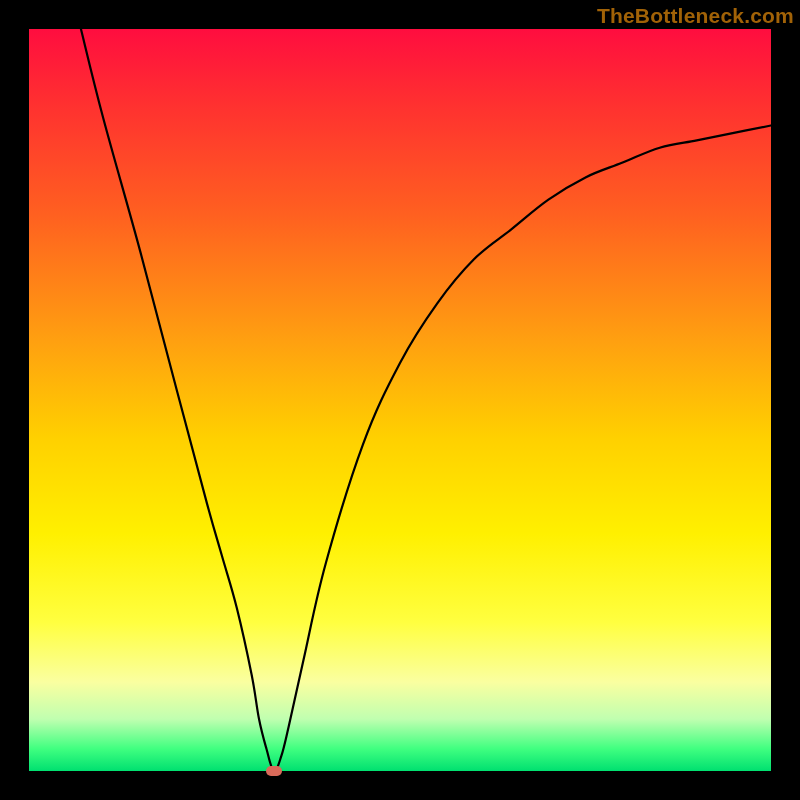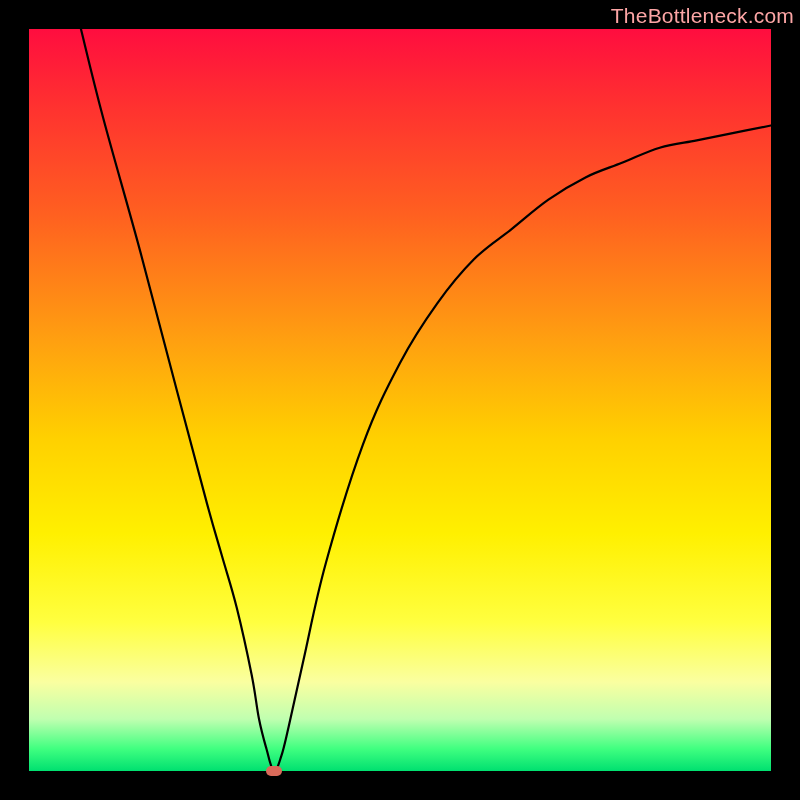--- a/index.html
+++ b/index.html
@@ -42,22 +42,22 @@
     border-radius: 6px;
     background: #d96a5a;
     transform: translate(-50%, -50%);
   }
   .watermark {
     position: absolute;
     top: 4px;
     right: 6px;
     font-family: Arial, Helvetica, sans-serif;
     font-size: 21px;
-    font-weight: 400;
-    color: #fca5a5;
+    font-weight: 700;
+    color: #a16207;
     letter-spacing: 0.2px;
   }
 </style>
 </head>
 <body>
 
 <div class="frame">
   <div class="plot-area">
     <svg class="curve" viewBox="0 0 742 742" preserveAspectRatio="none">
       <path id="curve-path" d="M 51.94 0.00 C 55.95 16.03 63.52 48.97 74.20 89.04 C 84.88 129.11 97.94 173.18 111.30 222.60 C 124.66 272.02 136.38 318.17 148.40 363.58 C 160.42 408.99 170.07 445.50 178.08 474.88 C 186.09 504.26 187.58 508.12 192.92 526.82 C 198.26 545.52 202.42 557.39 207.76 578.76 C 213.10 600.13 218.59 625.51 222.60 645.54 C 226.61 665.57 227.35 676.70 230.02 690.06 C 232.69 703.42 234.77 710.39 237.44 719.74 C 240.11 729.09 242.19 740.66 244.86 742.00 C 247.53 743.34 249.61 735.17 252.28 727.16 C 254.95 719.15 255.69 714.84 259.70 697.48 C 263.71 680.12 267.86 660.08 274.54 630.70 C 281.22 601.32 286.12 572.97 296.80 534.24 C 307.48 495.51 320.54 451.58 333.90 415.52 C 347.26 379.46 357.64 359.28 371.00 333.90 C 384.36 308.52 394.74 293.24 408.10 274.54 C 421.46 255.84 431.84 243.38 445.20 230.02 C 458.56 216.66 468.94 211.02 482.30 200.34 C 495.66 189.66 506.04 180.01 519.40 170.66 C 532.76 161.31 543.14 155.08 556.50 148.40 C 569.86 141.72 580.24 138.90 593.60 133.56 C 606.96 128.22 617.34 122.73 630.70 118.72 C 644.06 114.71 654.44 113.97 667.80 111.30 C 681.16 108.63 691.54 106.55 704.90 103.88 C 718.26 101.21 735.32 97.80 742.00 96.46" fill="none" stroke="#000" stroke-width="2.2" stroke-linejoin="round" stroke-linecap="round"></path>

